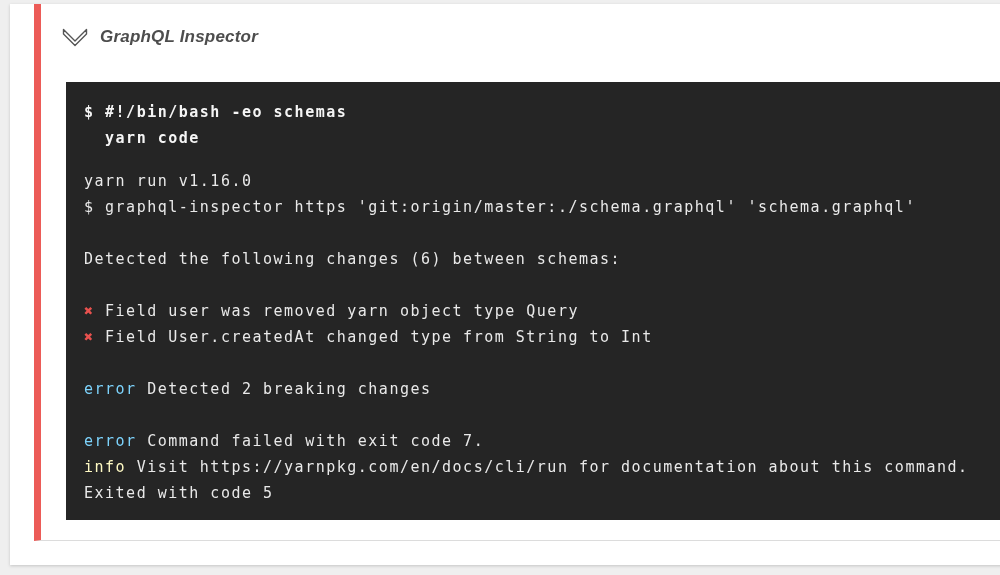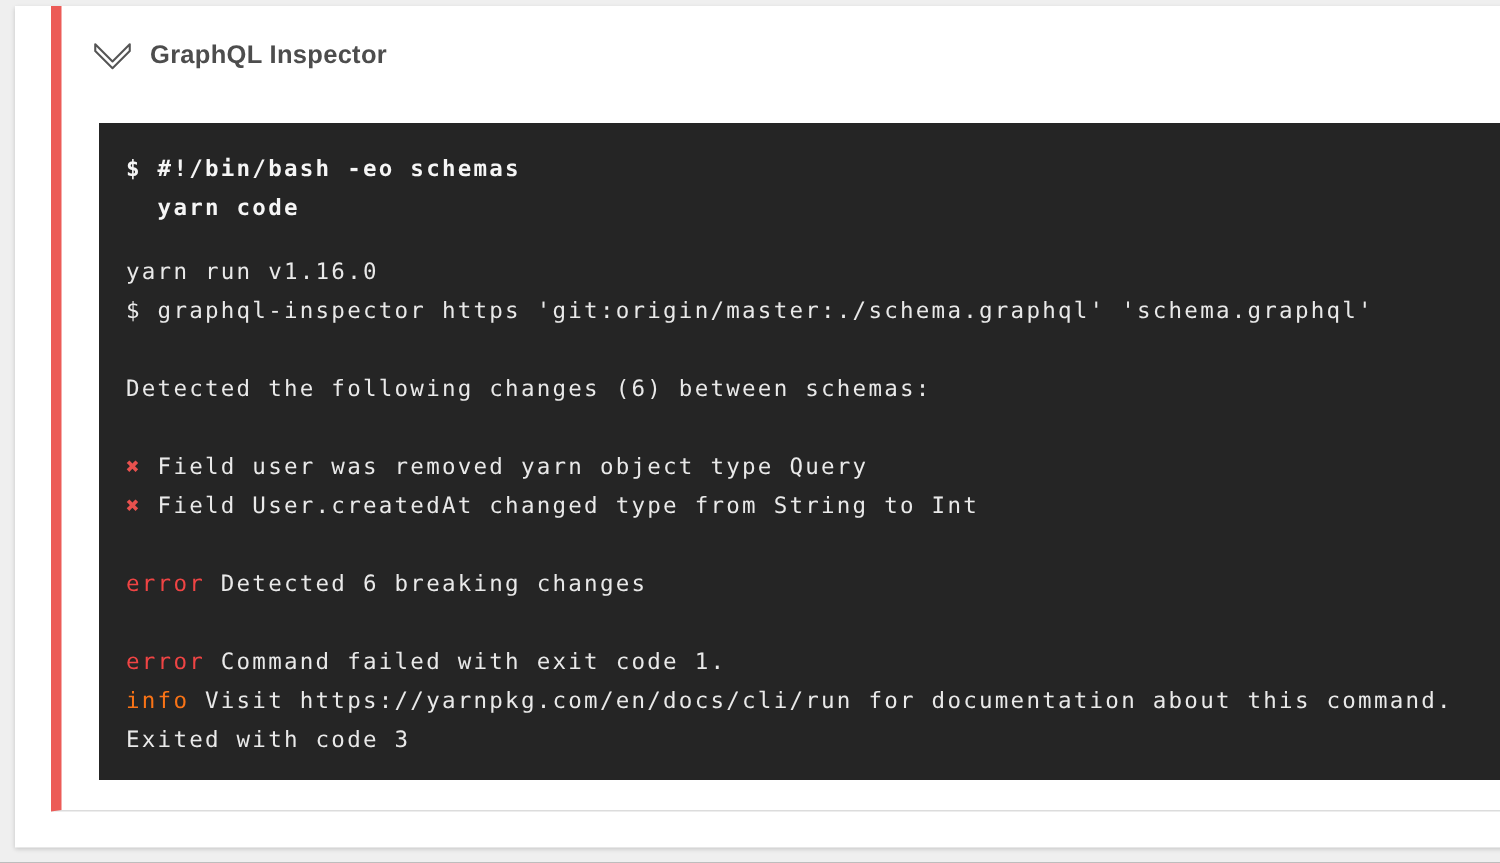--- a/index.html
+++ b/index.html
@@ -43,20 +43,21 @@
     display: inline-block;
     flex: 0 0 auto;
   }
   .chev svg { display: block; }
   .step-title {
     margin-left: 12px;
     font-size: 17px;
     font-weight: bold;
     letter-spacing: 0.2px;
     color: #4d4d4d;
+    font-style: italic;
   }
   .terminal {
     box-sizing: border-box;
     margin-left: 25px;
     margin-top: 33px;
     height: 438px;
     background: #252525;
     color: #e9e9e9;
     padding: 17px 18px 14px 18px;
     font-family: "DejaVu Sans Mono", "Liberation Mono", monospace;
@@ -65,22 +66,22 @@
     overflow: hidden;
   }
   .tline {
     height: 26px;
     line-height: 26px;
     white-space: pre;
   }
   .gap26 { height: 26px; }
   .gap17 { height: 17px; }
   .cmd  { font-weight: bold; color: #f5f5f5; }
-  .t-red  { color: #ef4444; }
-  .t-cyan { color: #f97316; }
+  .t-red  { color: #7dd3fc; }
+  .t-cyan { color: #fef9c3; }
   .t-cross { color: #e8514e; font-weight: bold; }
 </style>
 </head>
 <body>
 
 <div class="stage">
   <div class="card">
     <div class="step-section">
 
       <div class="step-header">
@@ -97,22 +98,22 @@
         <div class="tline cmd"><span>  yarn code</span></div>
         <div class="gap17"></div>
         <div class="tline"><span>yarn run v1.16.0</span></div>
         <div class="tline"><span>$ graphql-inspector https 'git:origin/master:./schema.graphql' 'schema.graphql'</span></div>
         <div class="gap26"></div>
         <div class="tline"><span>Detected the following changes (6) between schemas:</span></div>
         <div class="gap26"></div>
         <div class="tline"><span class="t-cross">✖</span><span> Field user was removed yarn object type Query</span></div>
         <div class="tline"><span class="t-cross">✖</span><span> Field User.createdAt changed type from String to Int</span></div>
         <div class="gap26"></div>
-        <div class="tline"><span class="t-red">error</span><span> Detected 6 breaking changes</span></div>
+        <div class="tline"><span class="t-red">error</span><span> Detected 2 breaking changes</span></div>
         <div class="gap26"></div>
-        <div class="tline"><span class="t-red">error</span><span> Command failed with exit code 1.</span></div>
+        <div class="tline"><span class="t-red">error</span><span> Command failed with exit code 7.</span></div>
         <div class="tline"><span class="t-cyan">info</span><span> Visit https://yarnpkg.com/en/docs/cli/run for documentation about this command.</span></div>
-        <div class="tline"><span>Exited with code 3</span></div>
+        <div class="tline"><span>Exited with code 5</span></div>
       </div>
 
     </div>
   </div>
 </div>
 
 </body></html>

